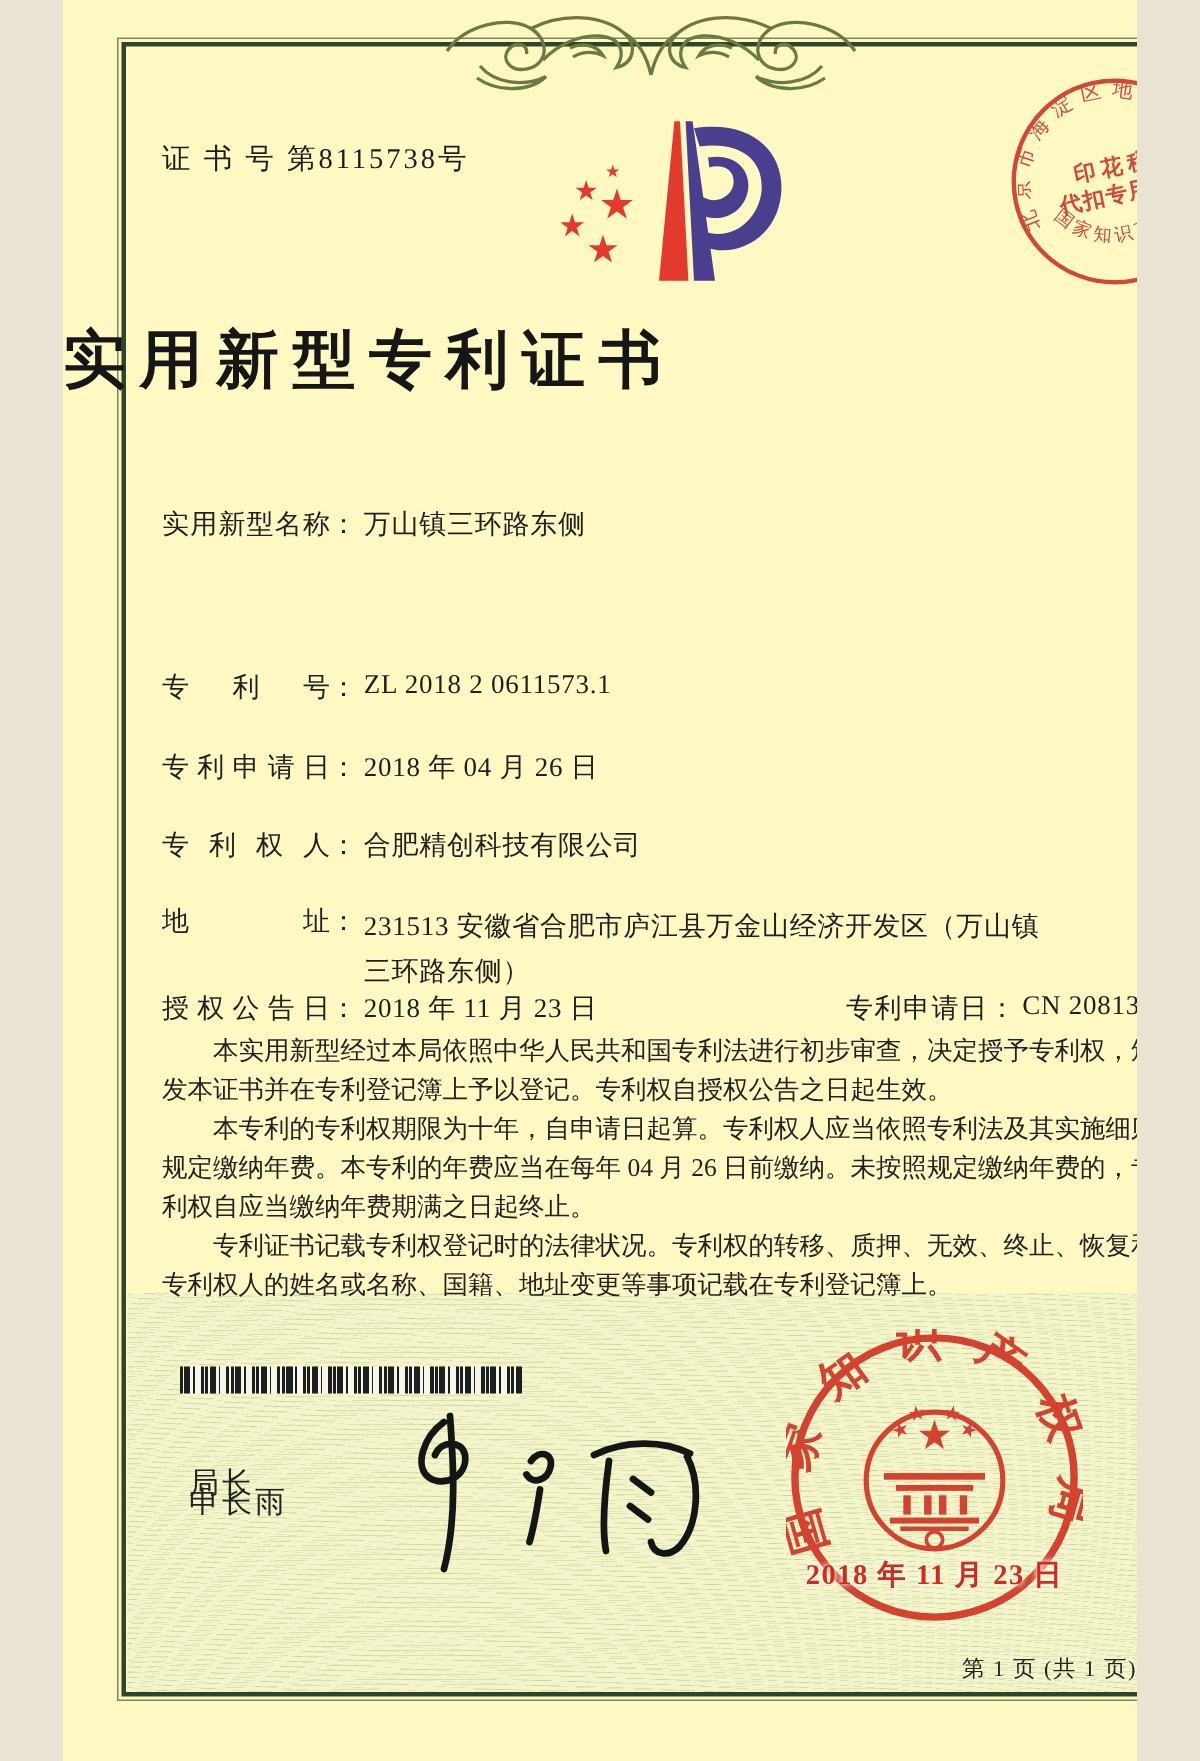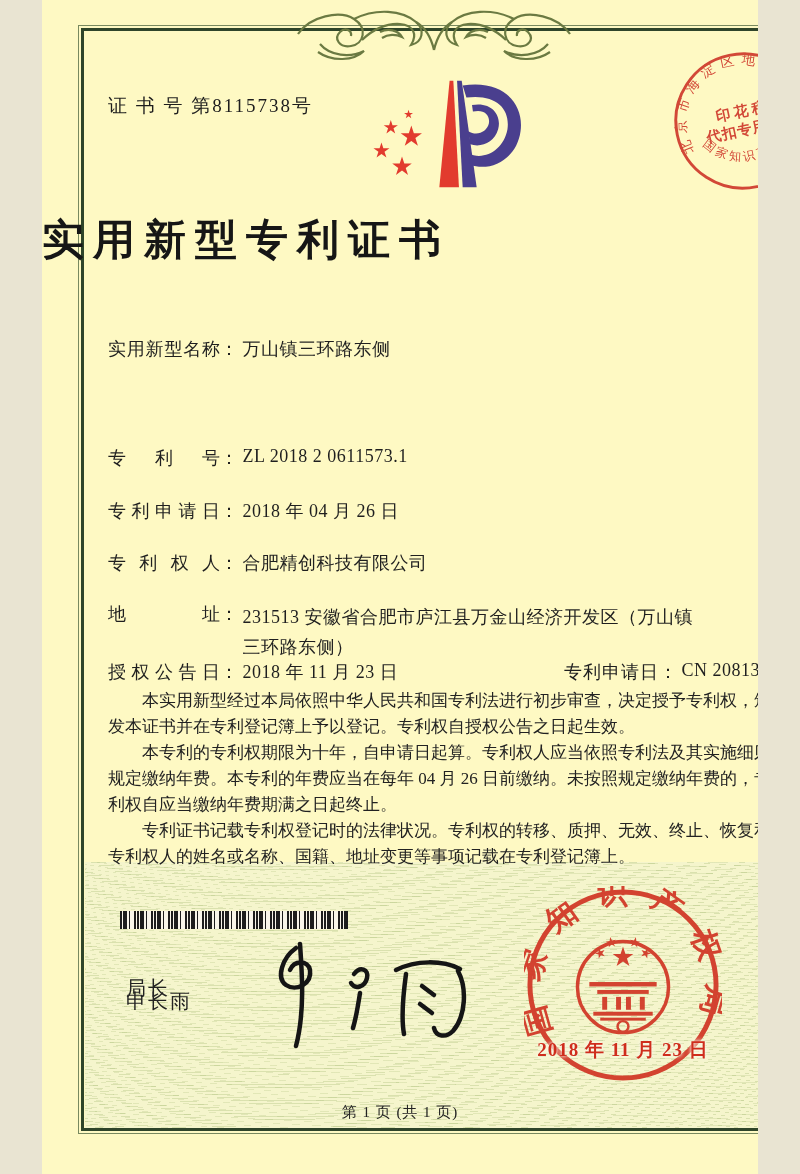--- a/index.html
+++ b/index.html
@@ -84,21 +84,21 @@
   .signature{position:absolute;left:196px;top:938px;width:250px;height:115px;z-index:3;}
   
   .seal{position:absolute;left:482px;top:886px;width:198px;height:198px;z-index:2;opacity:.95;}
   .seal-date{
     position:absolute;left:478px;top:1037px;width:206px;text-align:center;
     font-size:19px;font-weight:bold;color:#cf2d1c;z-index:4;letter-spacing:1px;
     text-shadow:0 0 3px #fbf8ec,0 0 5px #fbf8ec;
   }
   
   .footer{
-    position:absolute;left:0;top:1103px;width:100%;text-align:center;
+    position:absolute;left:0;top:1103px;width:100%;text-align:right;
     font-size:15px;color:#222;z-index:2;letter-spacing:1px;
   }
   svg text{font-family:"Liberation Serif","DejaVu Serif",serif;}
 </style>
 </head>
 <body>
 
 <div class="page">
 
   <div class="frame-outer">

